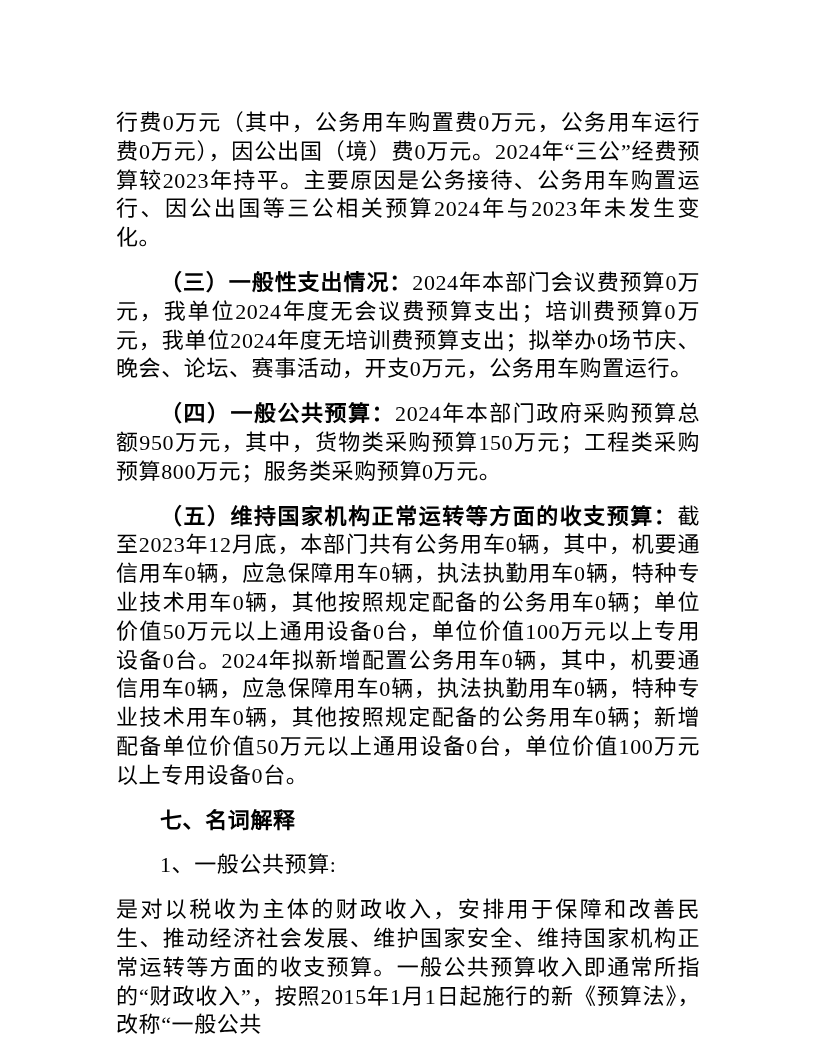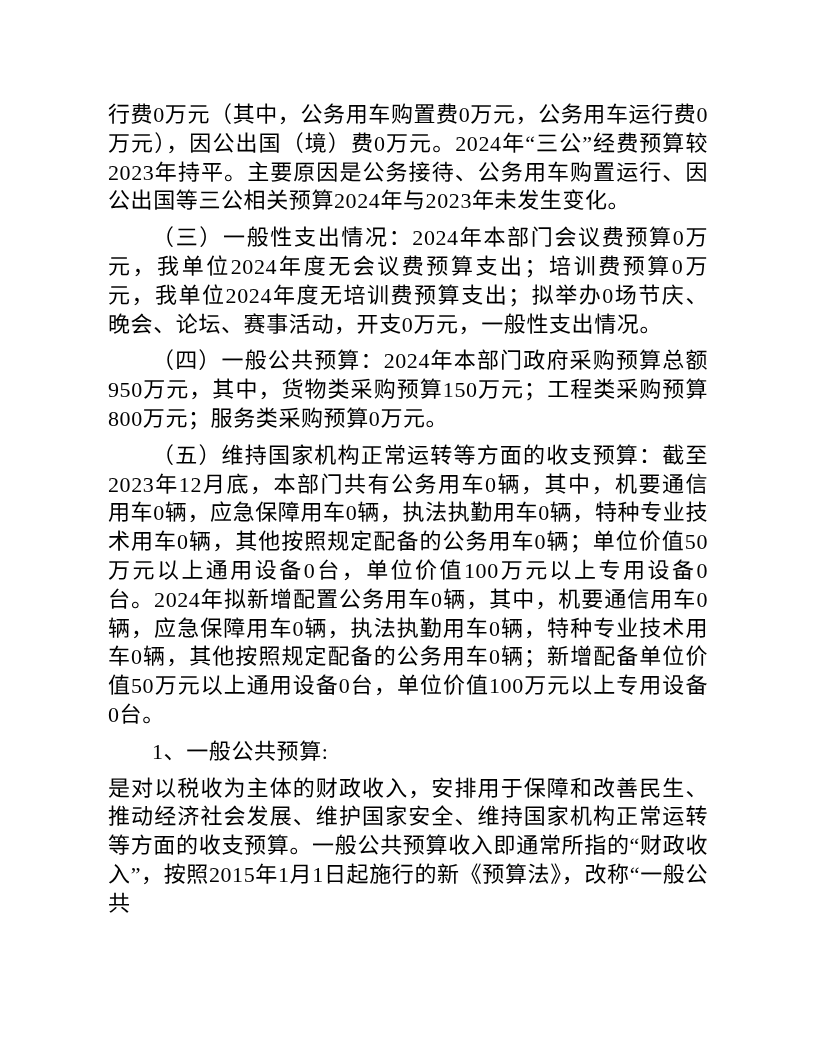--- a/index.html
+++ b/index.html
@@ -13,41 +13,42 @@
     overflow: hidden;
   }
   .page {
     box-sizing: border-box;
     width: 816px;
     height: 1056px;
     padding: 93px 100px 0 100px;
     background: #ffffff;
   }
   .doc-par {
-    margin: 8px;
+    margin: 16px;
     padding: 0;
     font-family: "Liberation Serif", "DejaVu Serif", serif;
     font-size: 22px;
     line-height: 28.8px;
     letter-spacing: 0.6px;
     color: #000000;
     text-align: justify;
   }
   .doc-par.indent {
     text-indent: 2em;
   }
   .run-bold {
-    font-weight: normal;
+    font-weight: bold;
   }
 </style>
 </head>
 <body>
 
 <div class="page">
   <div id="doc-body">
       <p class="doc-par"><span>行费0万元（其中，公务用车购置费0万元，公务用车运行费0万元），因公出国（境）费0万元。2024年“三公”经费预算较2023年持平。主要原因是公务接待、公务用车购置运行、因公出国等三公相关预算2024年与2023年未发生变化。</span></p>
-      <p class="doc-par indent"><span class="run-bold">（三）一般性支出情况：</span><span>2024年本部门会议费预算0万元，我单位2024年度无会议费预算支出；培训费预算0万元，我单位2024年度无培训费预算支出；拟举办0场节庆、晚会、论坛、赛事活动，开支0万元，一般性支出情况。</span></p>
+      <p class="doc-par indent"><span class="run-bold">（三）一般性支出情况：</span><span>2024年本部门会议费预算0万元，我单位2024年度无会议费预算支出；培训费预算0万元，我单位2024年度无培训费预算支出；拟举办0场节庆、晚会、论坛、赛事活动，开支0万元，公务用车购置运行。</span></p>
       <p class="doc-par indent"><span class="run-bold">（四）一般公共预算：</span><span>2024年本部门政府采购预算总额950万元，其中，货物类采购预算150万元；工程类采购预算800万元；服务类采购预算0万元。</span></p>
       <p class="doc-par indent"><span class="run-bold">（五）维持国家机构正常运转等方面的收支预算：</span><span>截至2023年12月底，本部门共有公务用车0辆，其中，机要通信用车0辆，应急保障用车0辆，执法执勤用车0辆，特种专业技术用车0辆，其他按照规定配备的公务用车0辆；单位价值50万元以上通用设备0台，单位价值100万元以上专用设备0台。2024年拟新增配置公务用车0辆，其中，机要通信用车0辆，应急保障用车0辆，执法执勤用车0辆，特种专业技术用车0辆，其他按照规定配备的公务用车0辆；新增配备单位价值50万元以上通用设备0台，单位价值100万元以上专用设备0台。</span></p>
+      <p class="doc-par indent"><span class="run-bold">七、名词解释</span></p>
       <p class="doc-par indent"><span>1、一般公共预算:</span></p>
       <p class="doc-par"><span>是对以税收为主体的财政收入，安排用于保障和改善民生、推动经济社会发展、维护国家安全、维持国家机构正常运转等方面的收支预算。一般公共预算收入即通常所指的“财政收入”，按照2015年1月1日起施行的新《预算法》，改称“一般公共</span></p>
     </div>
 </div>
 
 </body></html>

